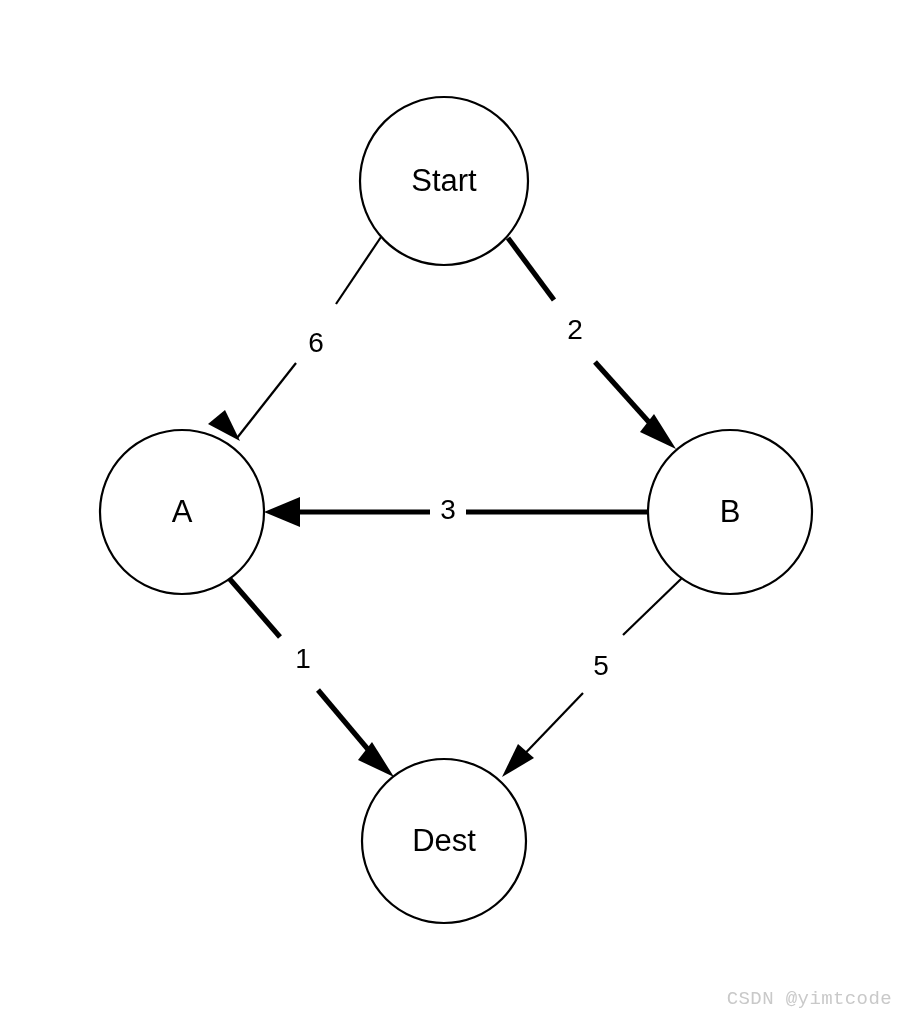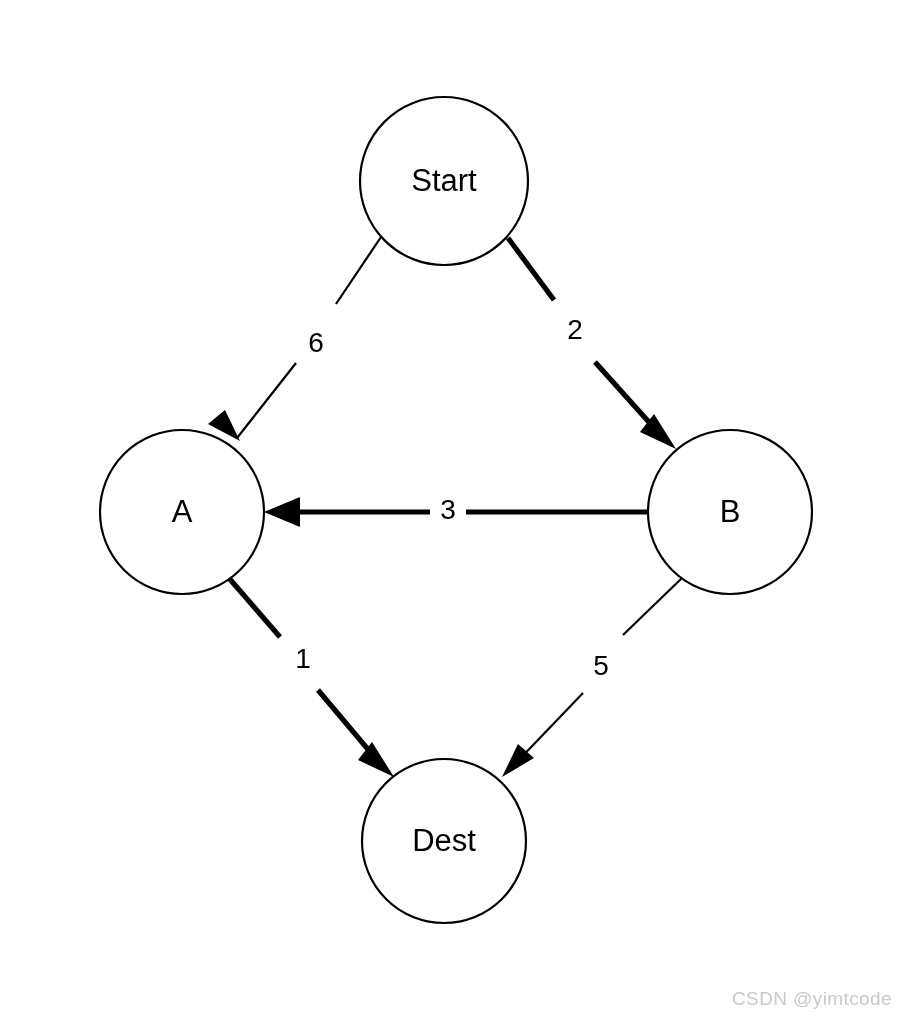--- a/index.html
+++ b/index.html
@@ -57,21 +57,21 @@
     dominant-baseline: middle;
   }
   .arrow-head {
     fill: #000000;
     stroke: none;
   }
   .watermark {
     position: absolute;
     right: 22px;
     bottom: 14px;
-    font-family: Liberation Sans, sans-serif;
+    font-family: Liberation Mono, monospace;
     font-size: 19px;
     color: #c9c9c9;
     letter-spacing: 0.4px;
     white-space: nowrap;
   }
 </style>
 </head>
 <body>
 
 <div id="canvas">

